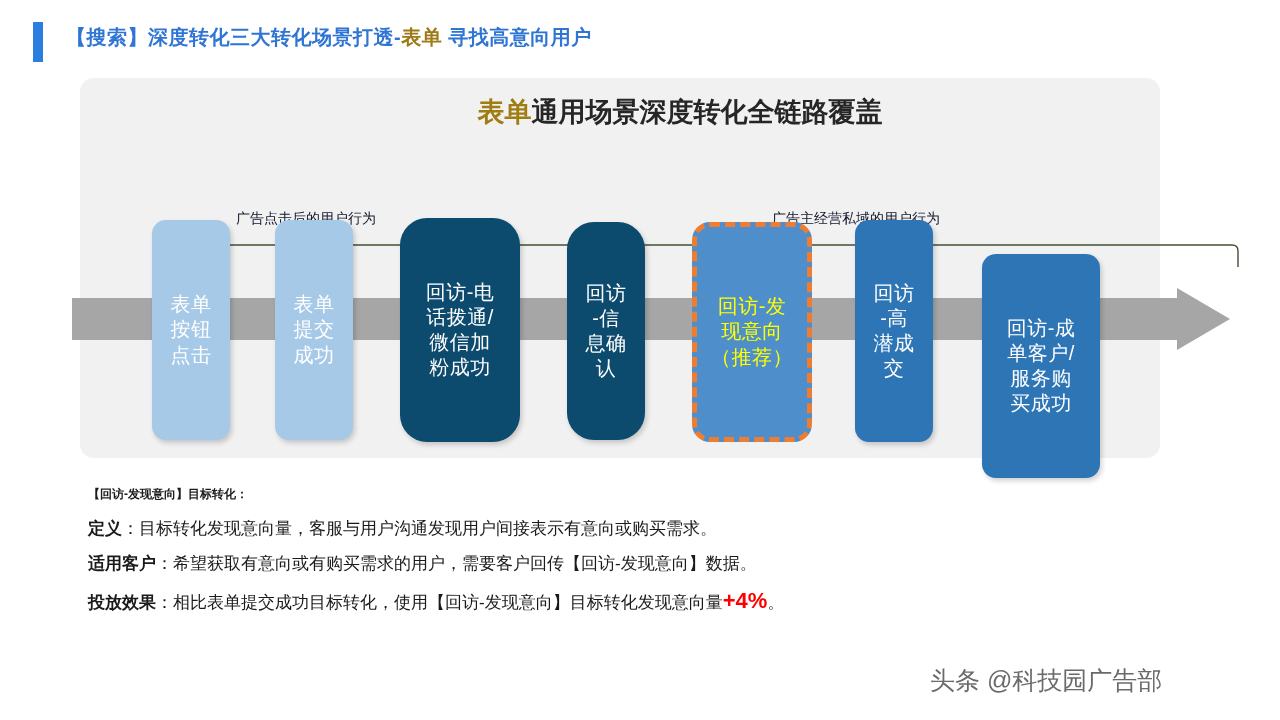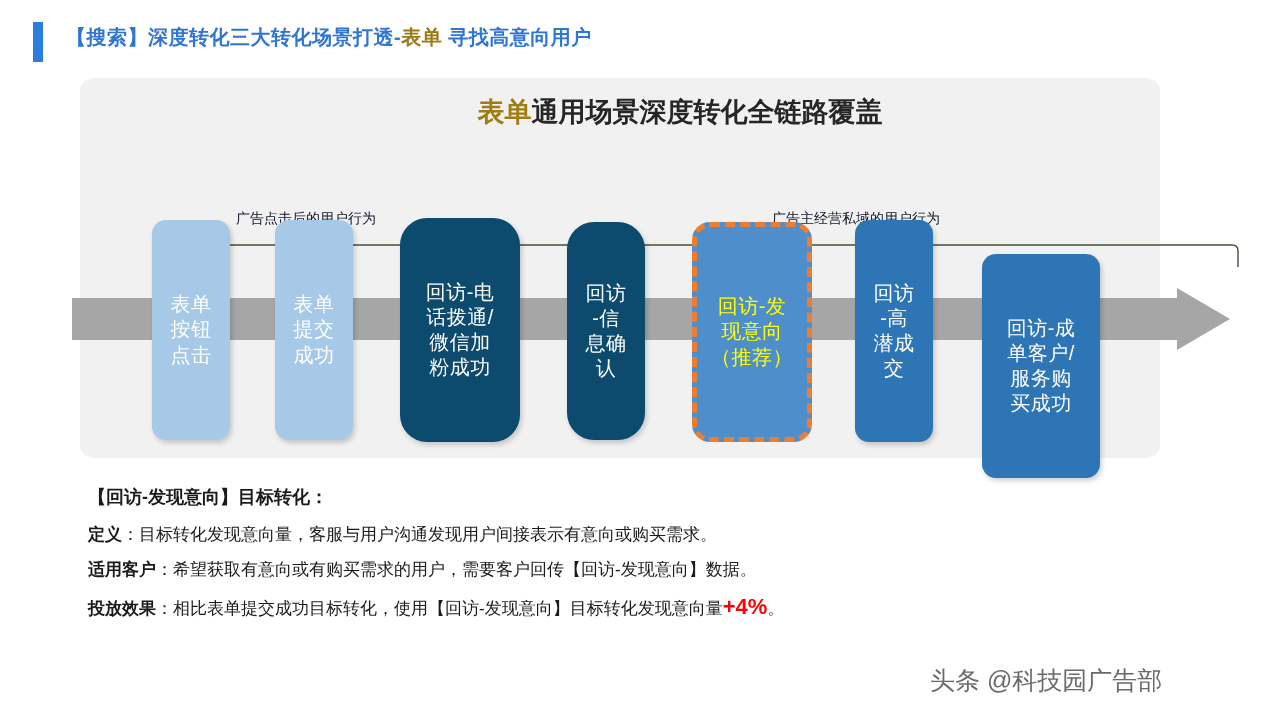--- a/index.html
+++ b/index.html
@@ -139,21 +139,21 @@
     width: 1120px;
   }
   .text-line {
     font-size: 17px;
     color: #1a1a1a;
     line-height: 1.0;
     margin-bottom: 18px;
     white-space: nowrap;
   }
   .text-line .lead { font-weight: bold; margin-top: 20px; }
-  .text-line.heading { font-weight: bold; font-size: 18px; margin-bottom: 20px; }
+  .text-line.heading { font-weight: bold; font-size: 12px; margin-bottom: 20px; }
   .hl-red { color: #ff0000; font-weight: bold; font-size: 22px; }
 
   
   #watermark {
     position: absolute;
     left: 930px;
     top: 664px;
     font-size: 25px;
     color: #4a4a4a;
     opacity: 0.82;

